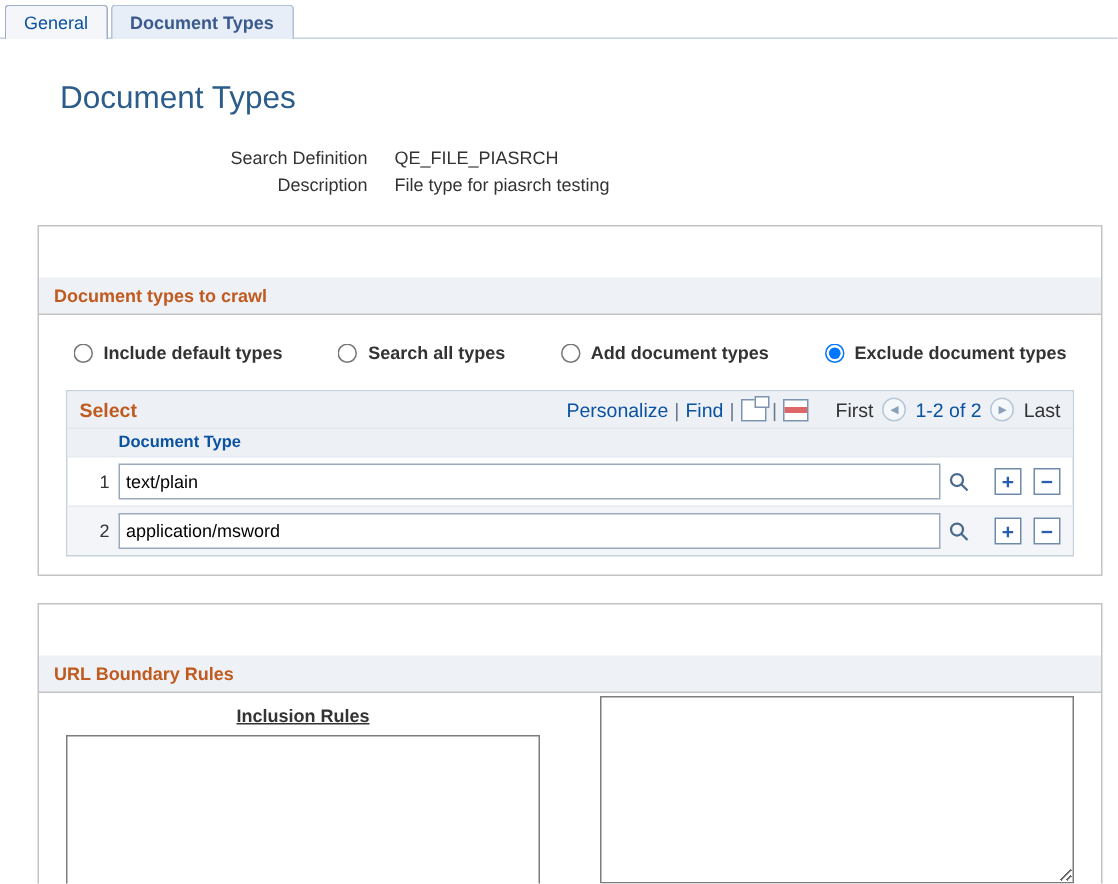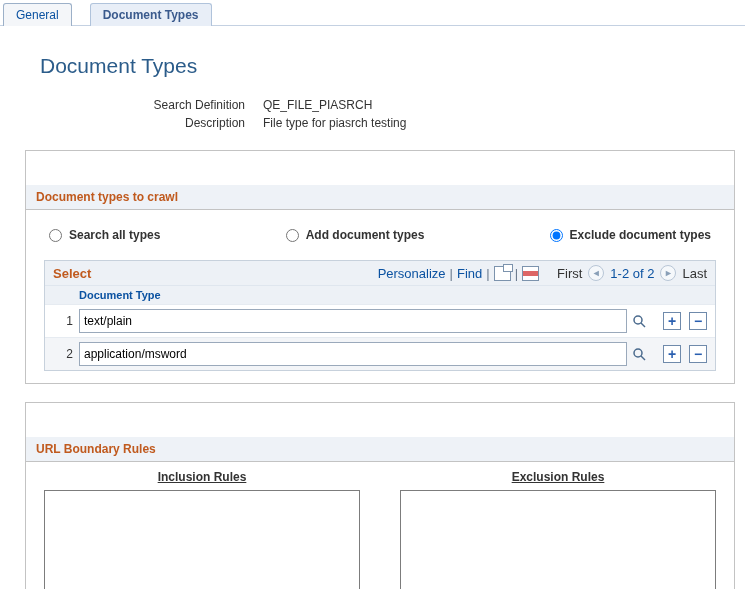--- a/index.html
+++ b/index.html
@@ -16,21 +16,21 @@
   .tabs {
     display: flex;
     align-items: flex-end;
     padding: 3px 0 0 3px;
   }
   .tab {
     border: 1px solid #9cb0c8;
     border-bottom: none;
     background: #f4f6f9;
     padding: 4px 12px;
-    margin-right: 18px;
+    margin-right: 2px;
     color: #0b52a1;
     cursor: pointer;
     border-top-left-radius: 3px;
     border-top-right-radius: 3px;
     font-size: 12px;
   }
   .tab.active {
     background: #e8eef7;
     color: #3a5a8d;
     font-weight: bold;
@@ -175,20 +175,24 @@
   <div class="field-row">
     <div class="field-label">Description</div>
     <div class="field-value">File type for piasrch testing</div>
   </div>
 </div>
 
 <div class="section">
   <div class="section-header">Document types to crawl</div>
   <div class="section-body">
     <div class="radio-row">
+      <label class="radio-opt">
+        <input type="radio" name="crawl" style="">
+        <span>Include default types</span>
+      </label>
       <label class="radio-opt">
         <input type="radio" name="crawl" style="">
         <span>Search all types</span>
       </label>
       <label class="radio-opt">
         <input type="radio" name="crawl" style="">
         <span>Add document types</span>
       </label>
       <label class="radio-opt">
         <input type="radio" name="crawl" checked="" style="">
@@ -260,17 +264,16 @@
 </div>
 
 <div class="section">
   <div class="section-header">URL Boundary Rules</div>
   <div class="dual-cols">
     <div class="col-block">
       <div class="col-title">Inclusion Rules</div>
       <textarea class="rules-ta" style=""></textarea>
     </div>
     <div class="col-block">
-      <div class="col-title">Exclusion Rules</div>
       <textarea class="rules-ta" style=""></textarea>
     </div>
   </div>
 </div>
 
 </body></html>

